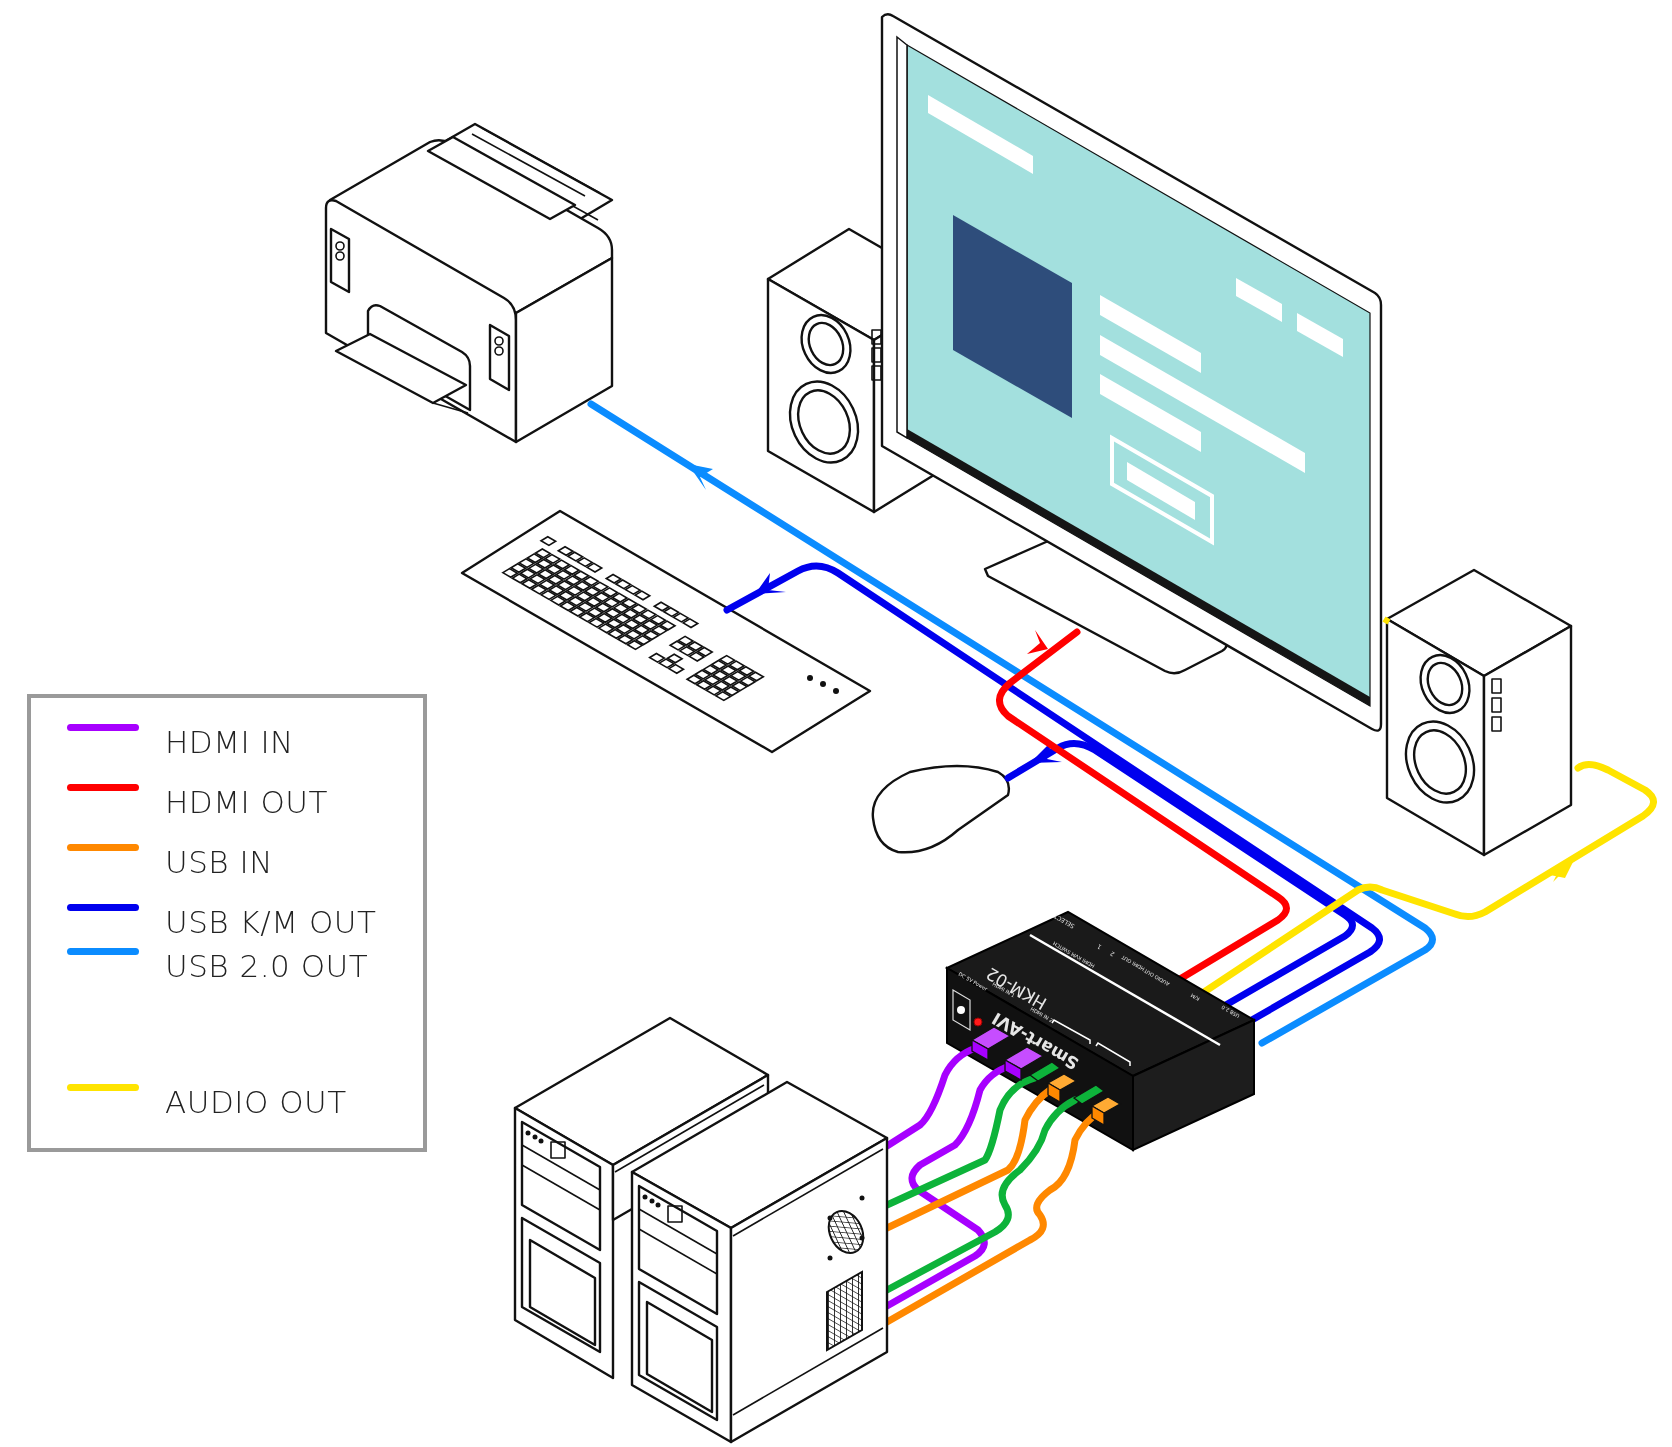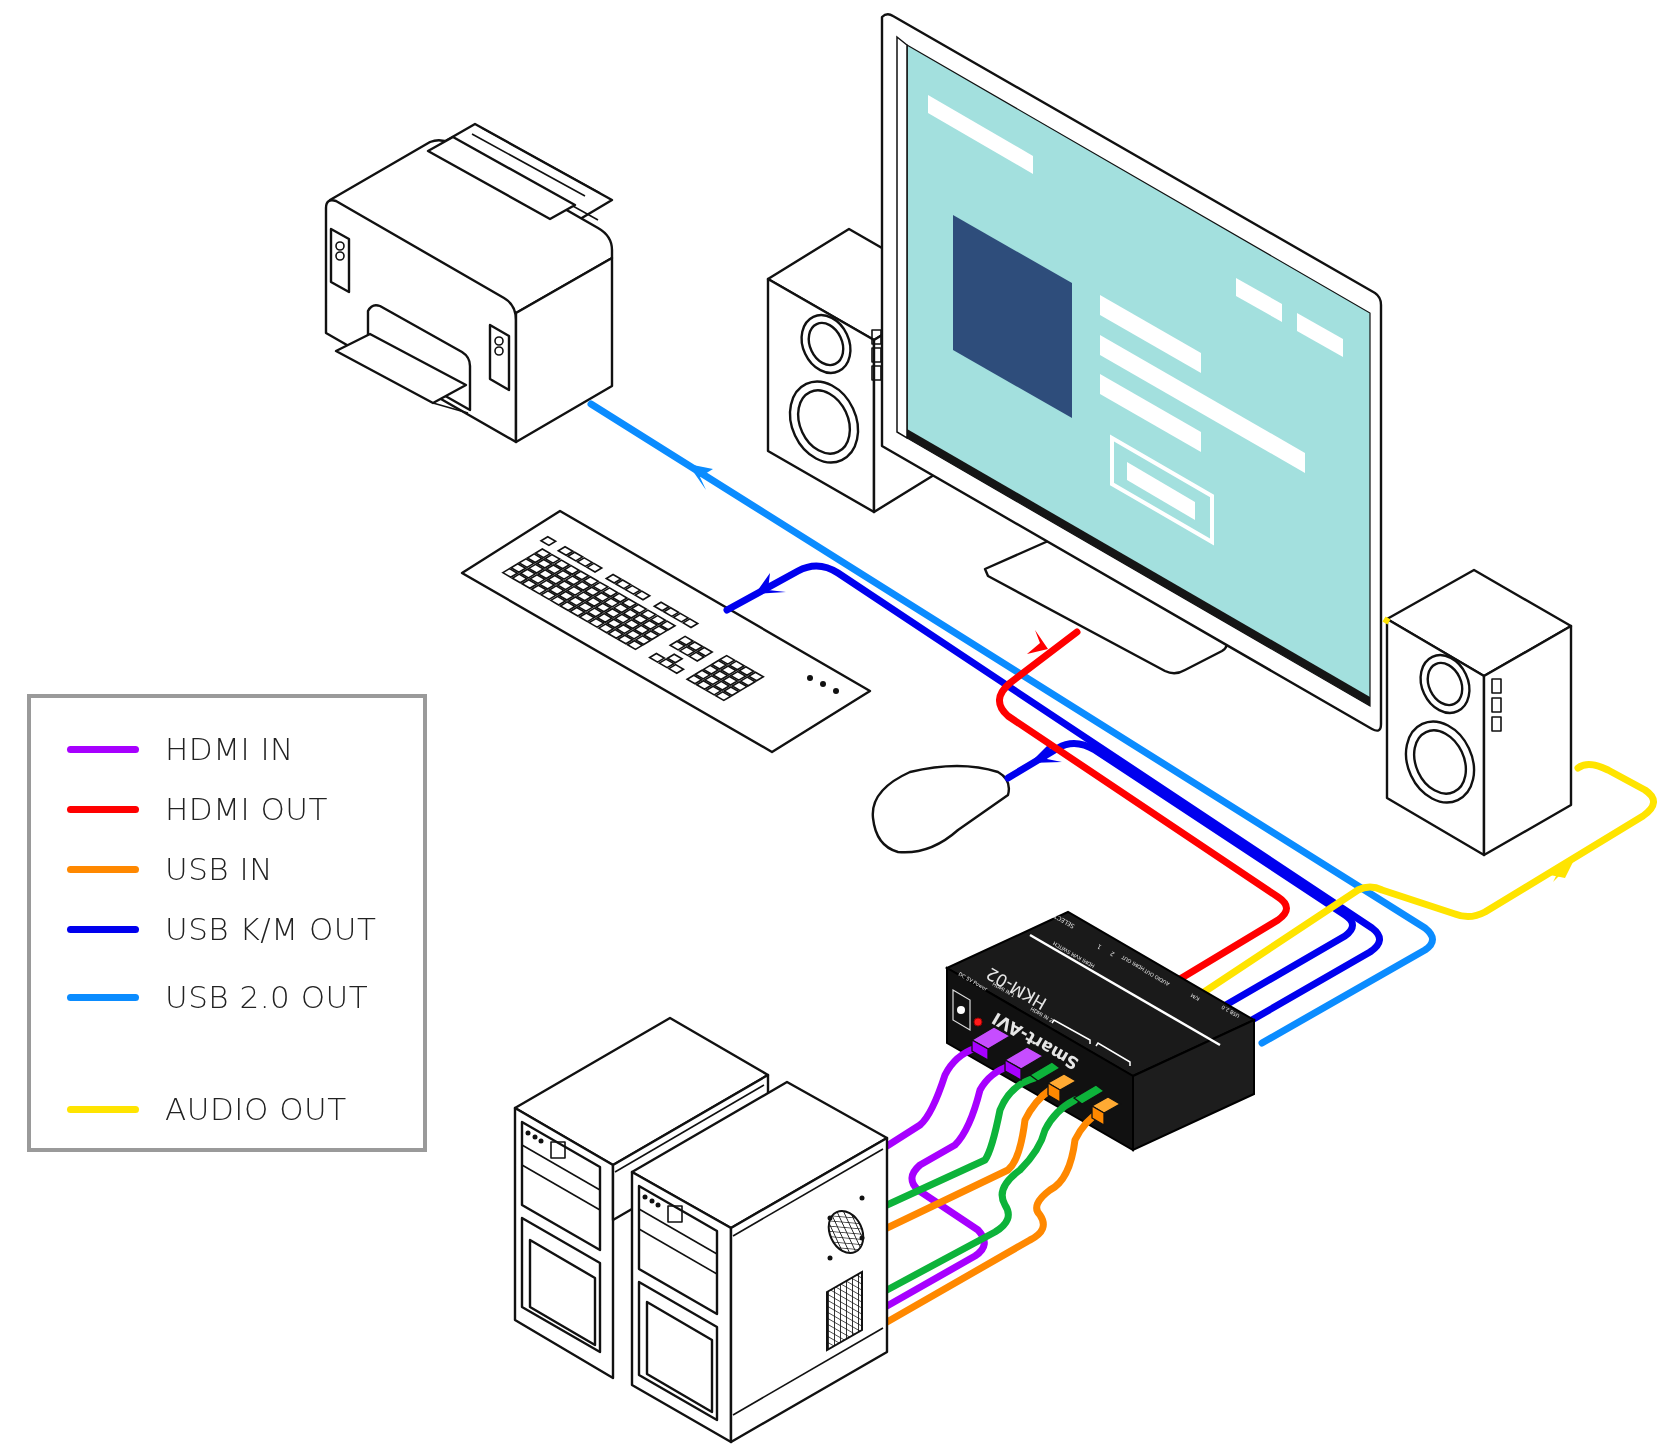--- a/index.html
+++ b/index.html
@@ -6,21 +6,21 @@
     body { width: 1672px; height: 1447px; position: relative; overflow: hidden; font-family: "DejaVu Sans", sans-serif; }
     #scene { position: absolute; left: 0; top: 0; width: 1672px; height: 1447px; }
     .ln { fill: none; stroke: #111; stroke-width: 2.4; stroke-linejoin: round; stroke-linecap: round; }
     .ln-thin { fill: none; stroke: #111; stroke-width: 1.6; stroke-linejoin: round; }
     .wf { fill: #fff; stroke: #111; stroke-width: 2.4; stroke-linejoin: round; }
     .cable { fill: none; stroke-width: 7; stroke-linecap: round; stroke-linejoin: round; }
     .legend {
       position: absolute; left: 27px; top: 694px; width: 400px; height: 458px;
       border: 4px solid #9a9a9a; box-sizing: border-box; background: #fff;
     }
-    .legend-item { position: absolute; left: 36px; height: 50px; display: flex; align-items: center; }
+    .legend-item { position: absolute; left: 36px; height: 50px; display: flex; align-items: flex-start; }
     .legend-swatch { width: 72px; height: 7px; border-radius: 4px; }
     .legend-label { margin-left: 26px; font-family: "DejaVu Sans", sans-serif; font-weight: 300; font-size: 31px; color: #222; letter-spacing: 0.5px; white-space: nowrap; }
     .dev-text { fill: #e6e6e6; font-family: "DejaVu Sans", sans-serif; }
   </style>
 </head>
 <body>
 
 <svg id="scene" viewBox="0 0 1672 1447" xmlns="http://www.w3.org/2000/svg">
 
   <g>
@@ -377,21 +377,21 @@
     <span class="legend-label">HDMI OUT</span>
   </div>
   <div class="legend-item" style="top:146px">
     <span class="legend-swatch" style="background: rgb(255, 136, 0);"></span>
     <span class="legend-label">USB IN</span>
   </div>
   <div class="legend-item" style="top:206px">
     <span class="legend-swatch" style="background: rgb(0, 0, 238);"></span>
     <span class="legend-label">USB K/M OUT</span>
   </div>
-  <div class="legend-item" style="top:274px">
+  <div class="legend-item" style="top:250px">
     <span class="legend-swatch" style="background: rgb(11, 140, 255);"></span>
     <span class="legend-label">USB 2.0 OUT</span>
   </div>
   <div class="legend-item" style="top:386px">
     <span class="legend-swatch" style="background: rgb(255, 228, 0);"></span>
     <span class="legend-label">AUDIO OUT</span>
   </div>
 </div>
 
 </body></html>

